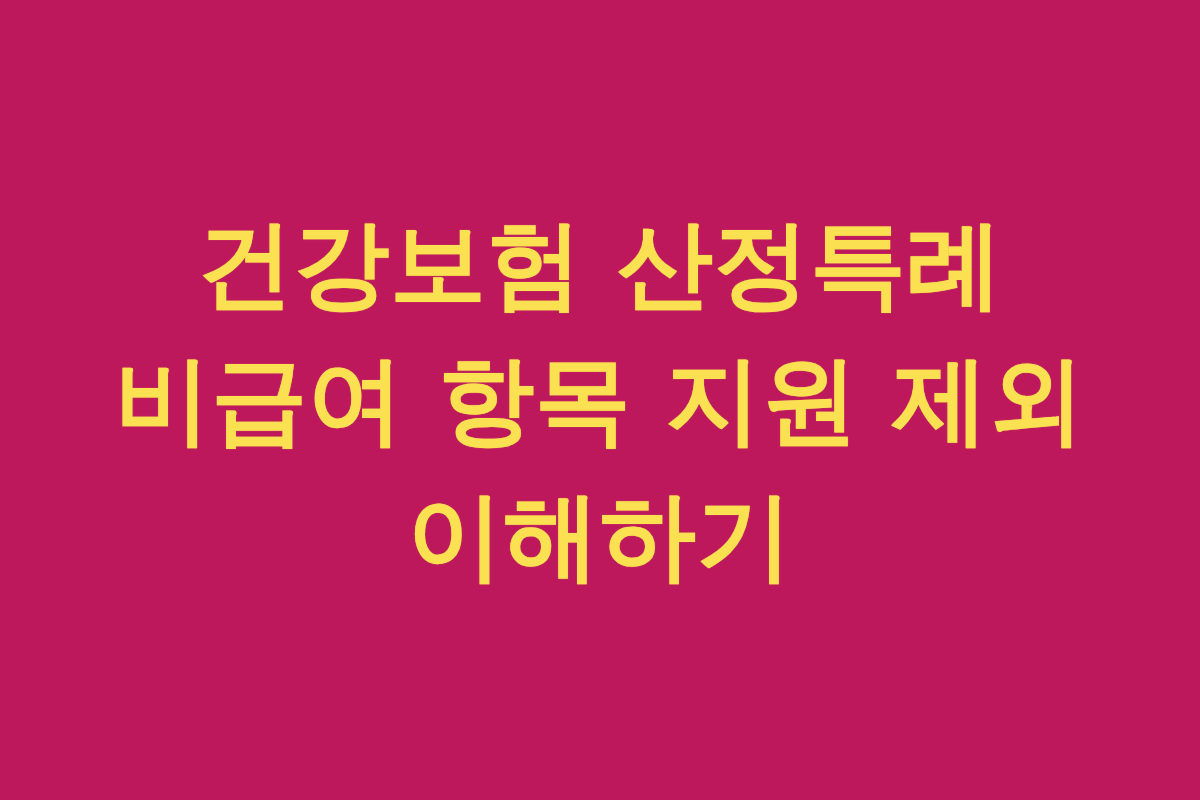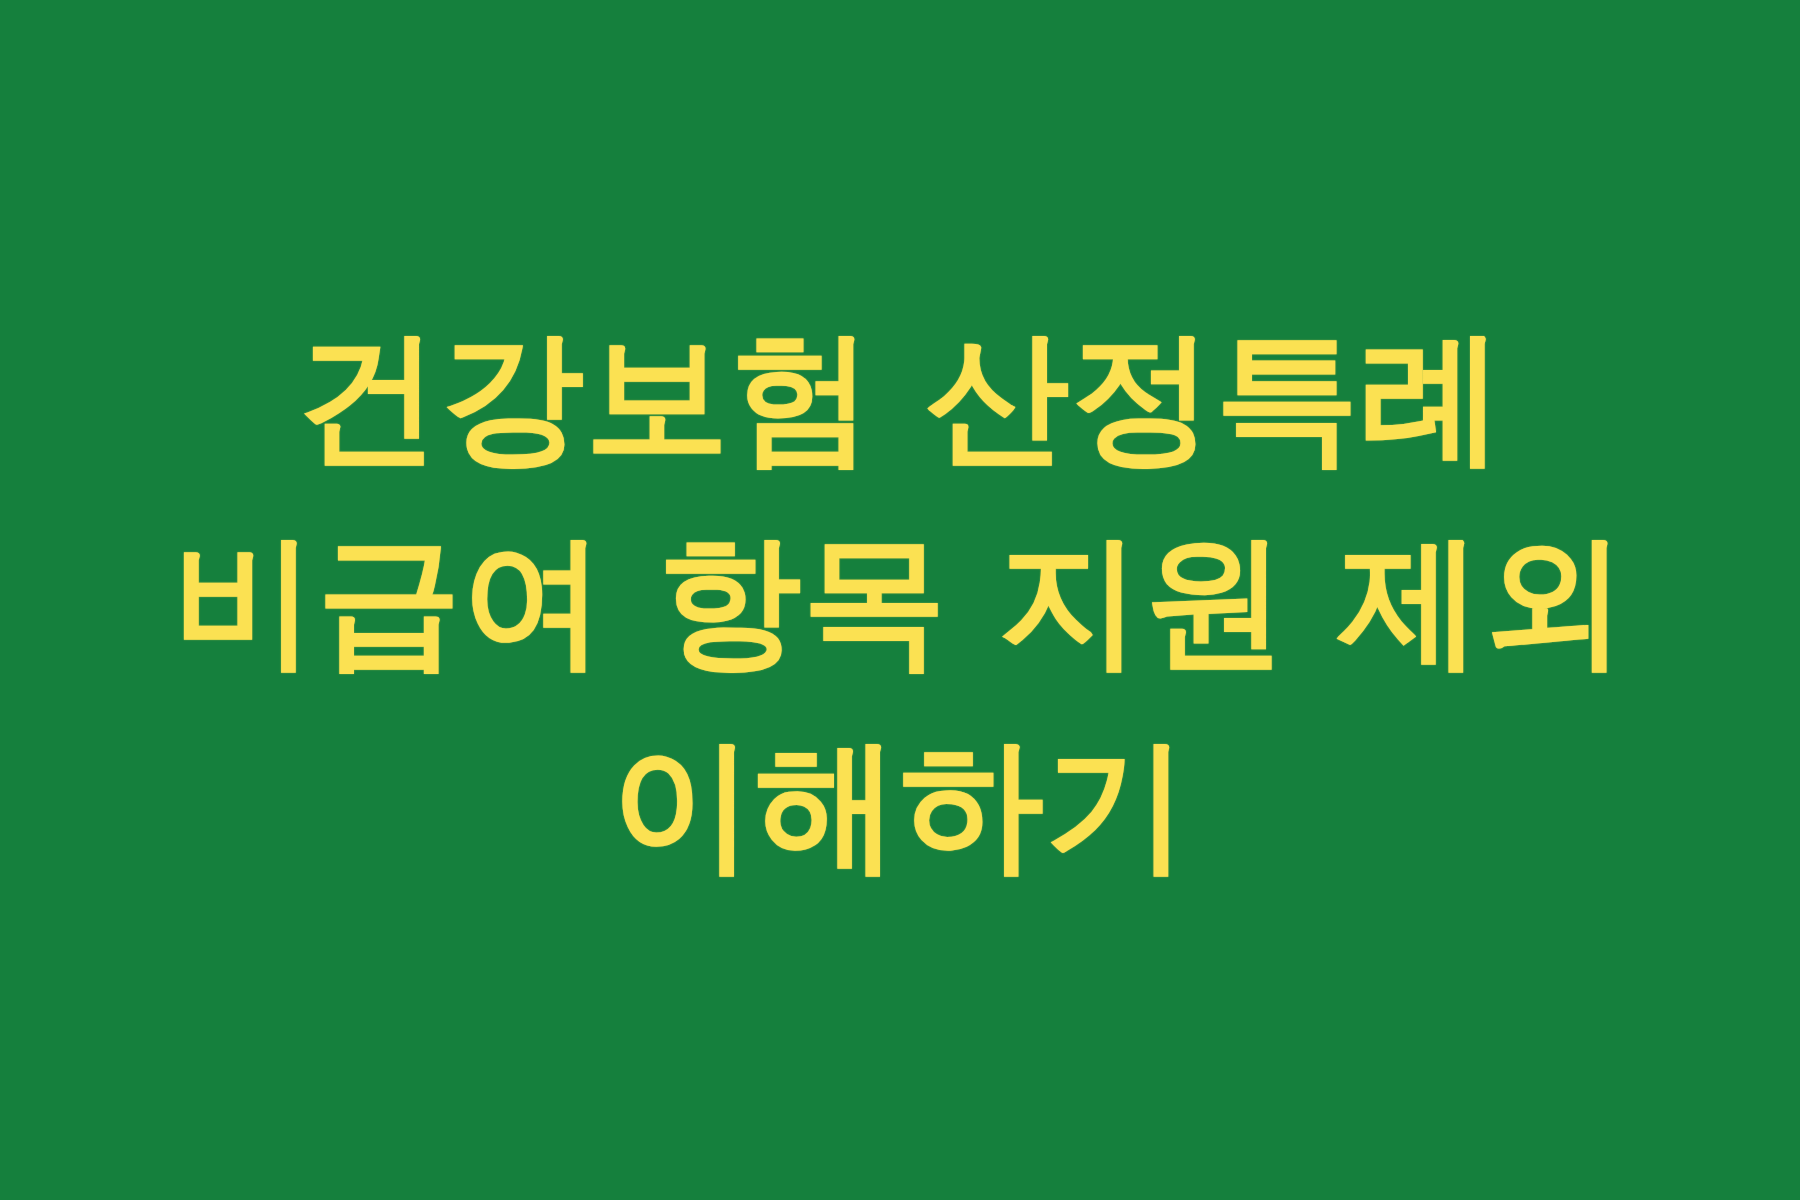--- a/index.html
+++ b/index.html
@@ -42,17 +42,17 @@
     word-break: keep-all;
     overflow-wrap: break-word;
     -webkit-font-smoothing: antialiased;
     
     text-shadow: 0 0 1px rgba(251, 225, 82, 0.65);
   }
 </style>
 </head>
 <body>
 
-<div id="banner" style="background-color: #15803d;">
+<div id="banner" style="background-color: #be185d;">
 
   <h1 id="headline" style="color: rgb(251, 225, 82);">건강보험 산정특례 비급여 항목 지원 제외 이해하기</h1>
 
 </div>
 
 </body></html>

